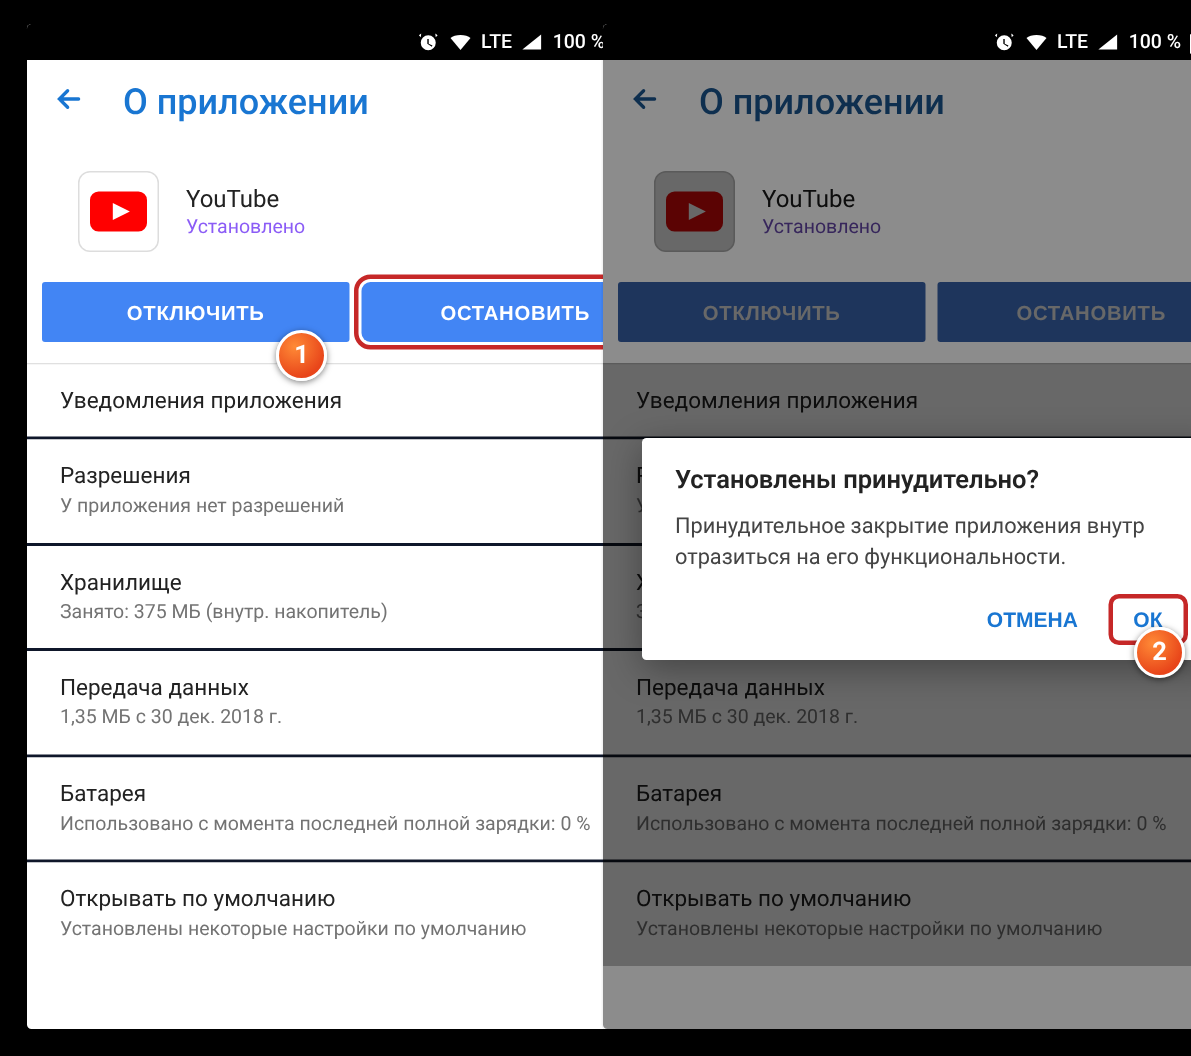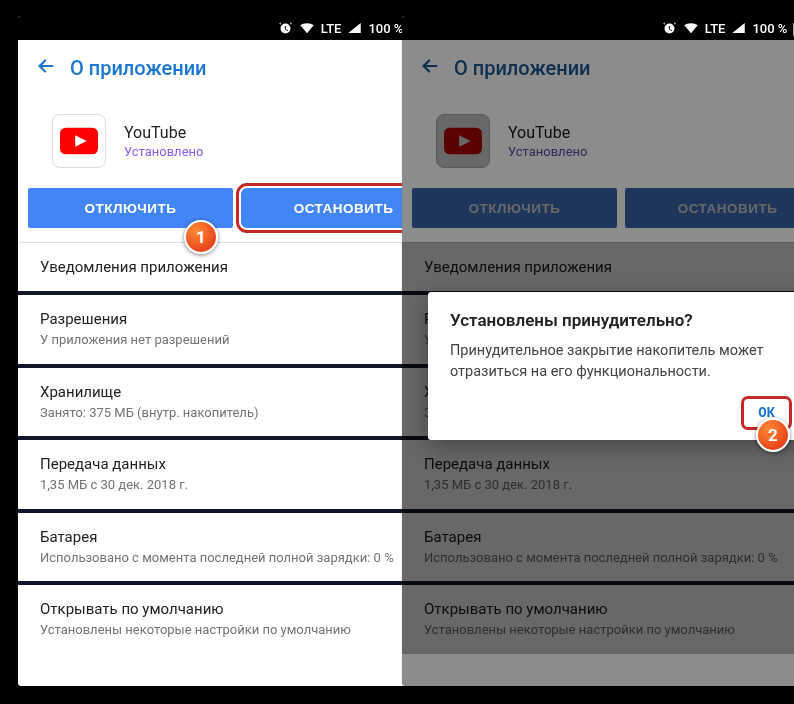--- a/index.html
+++ b/index.html
@@ -28,21 +28,21 @@
   }
   .statusbar svg { display:block; }
   .sb-text { font-size:13px; }
 
   
   .toolbar {
     height:56px; display:flex; align-items:center;
     padding:0 8px;
   }
   .toolbar .back { width:40px; text-align:center; color:#1976d2; }
-  .toolbar .title { flex:1; font-size:20px; font-weight:500; color:#1976d2; margin-left:4px;}
+  .toolbar .title { flex:1; font-size:24px; font-weight:500; color:#1976d2; margin-left:16px;}
   .toolbar .menu  { width:36px; text-align:center; color:#1976d2; }
 
   
   .app-row { display:flex; align-items:center; gap:18px; padding:18px 22px 20px 34px;}
   .yt-icon{ width:52px; height:52px; border:1px solid #ddd; border-radius:8px;
             display:flex; align-items:center; justify-content:center; background:#fff;}
   .app-name{ font-size:16px; color:#222; }
   .app-sub { font-size:13px; color:#8b5cf6; margin-top:2px;}
 
   
@@ -50,21 +50,21 @@
   .btn{
     flex:1; height:40px; background:#4285f4; color:#fff;
     font-size:13.5px; font-weight:600; letter-spacing:0.5px;
     display:flex; align-items:center; justify-content:center;
     text-transform:uppercase; border:none; border-radius:2px;text-align:center;
   }
   .btn.hl{ outline:3px solid #c62828; outline-offset:2px; border-radius:6px;}
 
   
   .list{ border-top:1px solid #e0e0e0; background:#fafafa;}
-  .item{ padding:15px 22px 15px 22px; border-bottom:4px solid #0f172a; background:#fff;}
+  .item{ padding:15px 22px 15px 22px; border-bottom:2px solid #0f172a; background:#fff;}
   .item:last-child{ border-bottom:none;}
   .item .lbl{ font-size:15px; color:#222;}
   .item .sub{ font-size:13px; color:#737373; margin-top:3px; line-height:1.35;}
 
   
   .phone.right .scrim{
     position:absolute; inset:0; top:24px;
     background:rgba(0,0,0,0.45); pointer-events:none;
   }
   .phone.right .dimlayer{ filter:brightness(0.74) saturate(0.85); }
@@ -74,21 +74,21 @@
     position:absolute; left:26px; right:26px; top:276px;
     background:#fff; border-radius:3px;
     box-shadow:0 6px 24px rgba(0,0,0,0.35);
     padding:18px 22px 10px 22px;
   }
   .dialog .dtitle{ font-size:17px; font-weight:600; color:#222; margin-bottom:10px;}
   .dialog .dbody { font-size:14.5px; color:#444; line-height:1.45;}
   .dialog .dact  { display:flex; justify-content:flex-end; gap:8px; margin-top:14px; align-items:center;}
   .dbtn{ font-size:14px; font-weight:600; color:#1976d2; padding:8px 12px;
          background:transparent; border:none; text-transform:uppercase;}
-  .dbtn.hl{ border:3px solid #c62828; border-radius:7px; padding:6px 14px;font-family:Liberation Mono, monospace;}
+  .dbtn.hl{ border:3px solid #c62828; border-radius:7px; padding:6px 14px;}
 
   
   .badge{
     position:absolute; width:30px; height:30px; border-radius:50%;
     background:radial-gradient(circle at 35% 30%,#ff8a36,#e8451a 72%);
     border:2px solid #fff; box-shadow:0 1px 4px rgba(0,0,0,0.5);
     display:flex; align-items:center; justify-content:center;
     color:#fff; font-weight:700; font-size:17px; z-index:20;
   }
 </style>
@@ -269,20 +269,21 @@
       <div class="item">
           <div class="lbl">Открывать по умолчанию</div>
           <div class="sub">Установлены некоторые настройки по умолчанию</div>
         </div>
     </div>
   </div>
   <div class="scrim"></div>
 
   <div class="dialog">
     <div class="dtitle">Установлены принудительно?</div>
-    <div class="dbody">Принудительное закрытие накопитель может отразиться на его функциональности.</div>
+    <div class="dbody">Принудительное закрытие приложения внутр отразиться на его функциональности.</div>
     <div class="dact">
+      <button class="dbtn">ОТМЕНА</button>
       <button class="dbtn hl">ОК</button>
     </div>
   </div>
 </div>
 
 <div class="badge" style="left:756px; top:418px;">2</div>
 
 </body></html>

